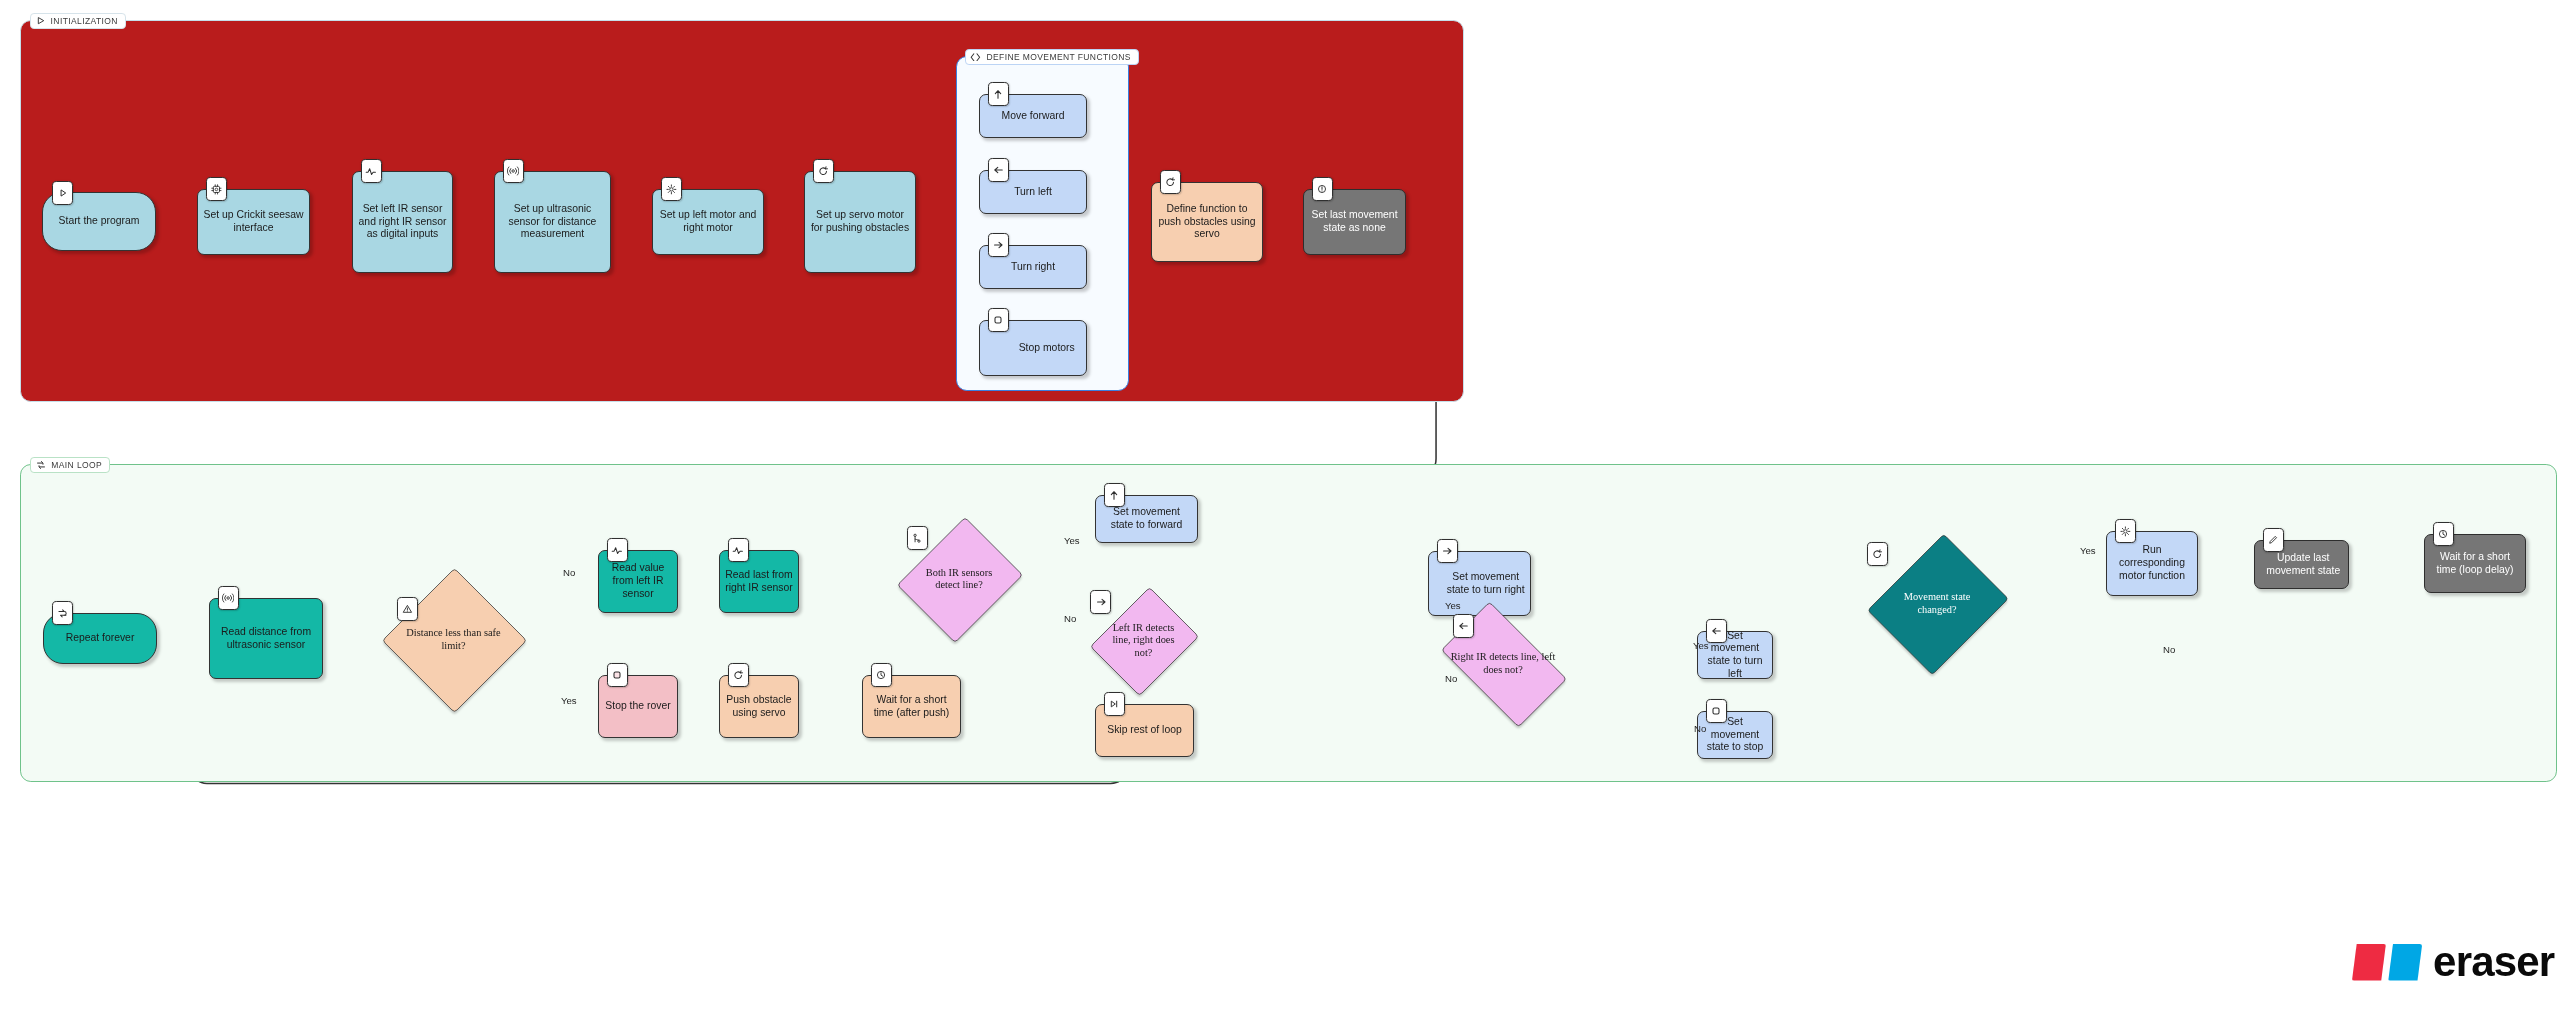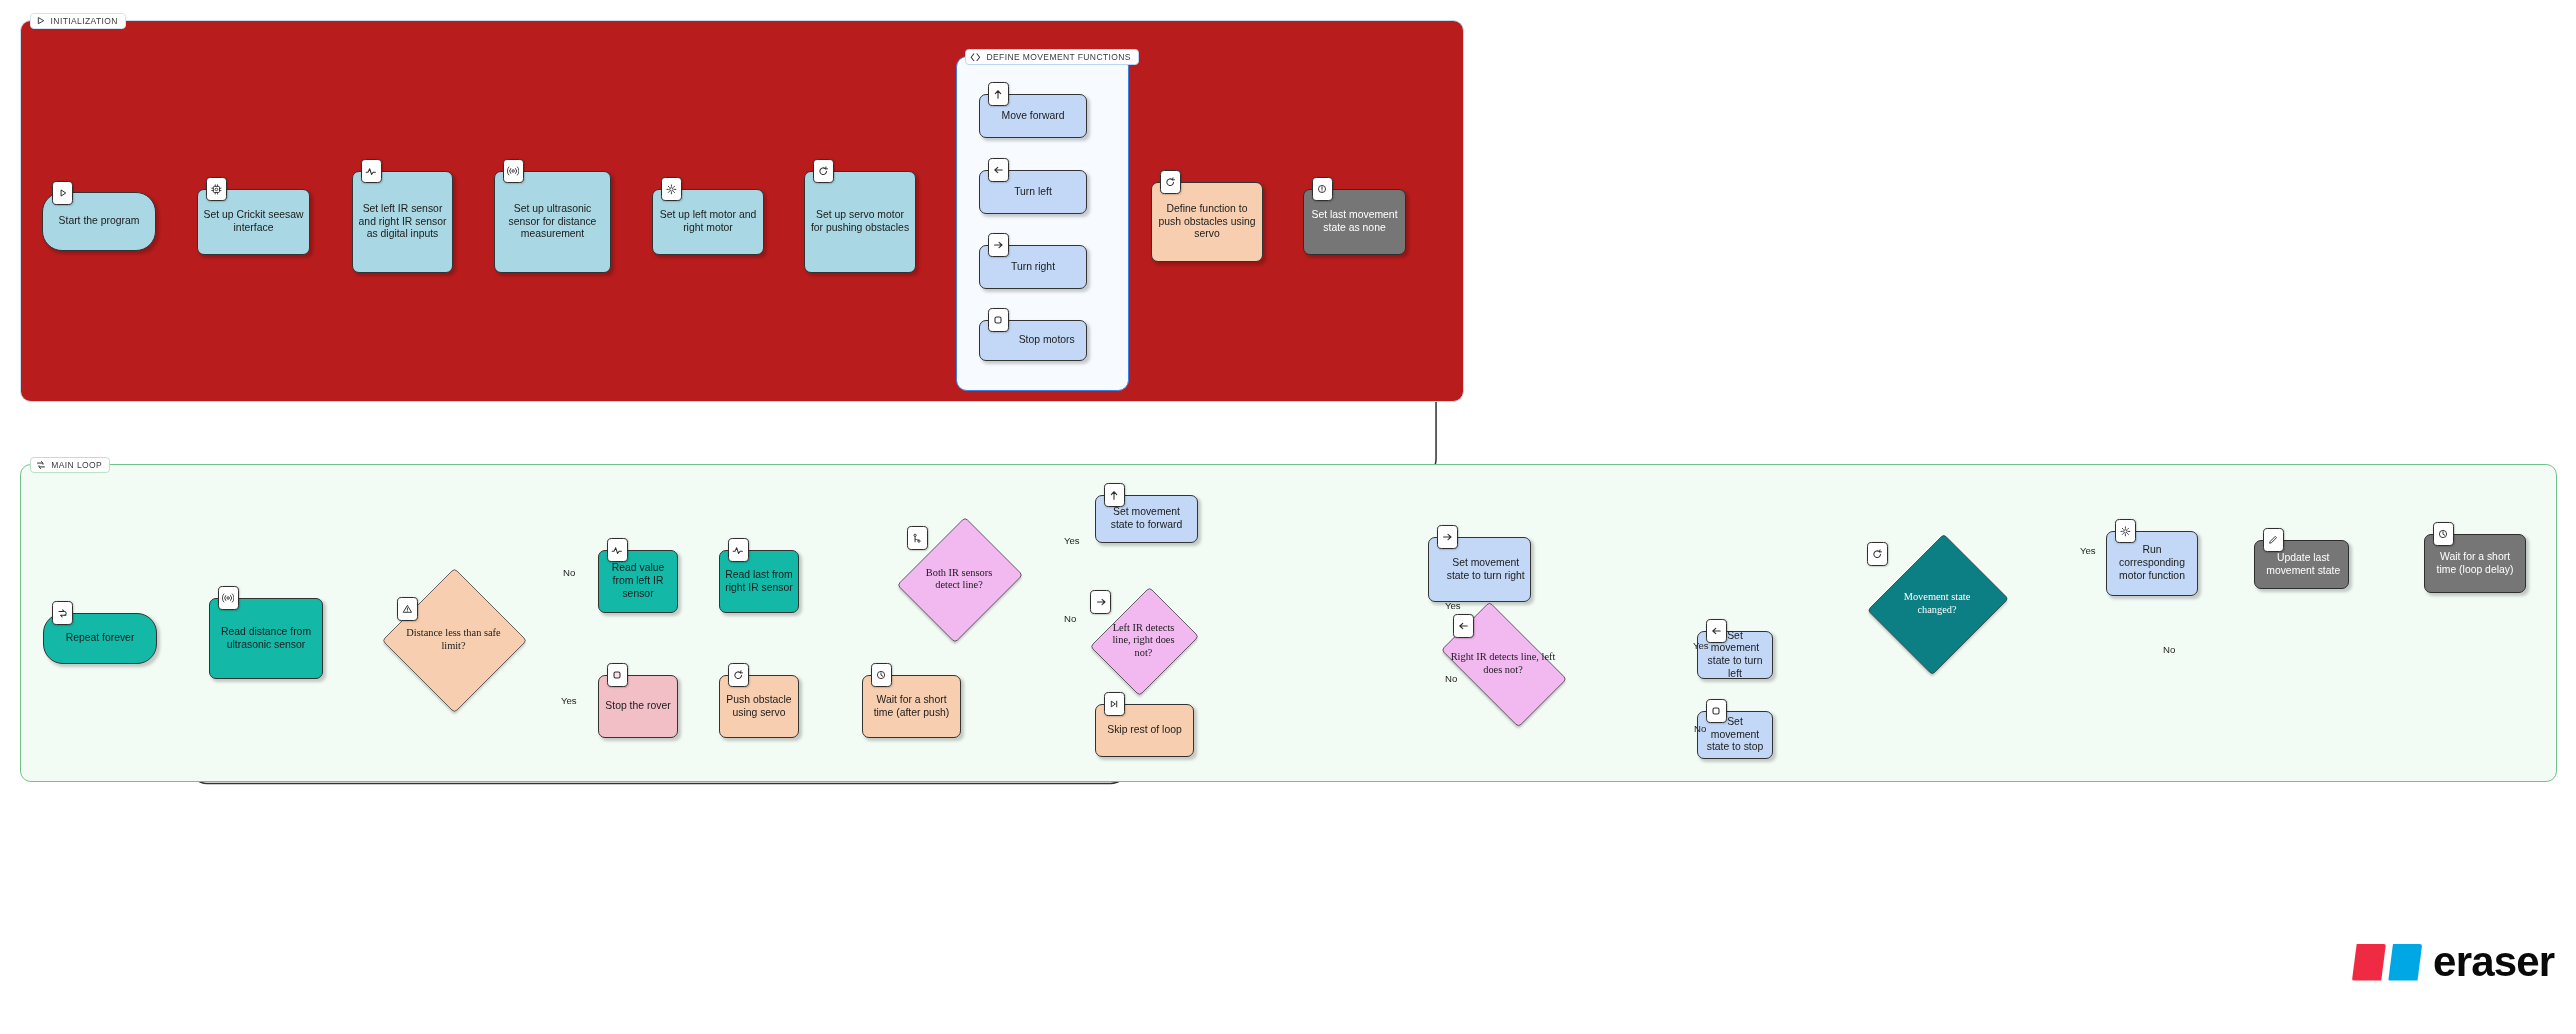--- a/index.html
+++ b/index.html
@@ -270,21 +270,21 @@
 
   <div class="node c-lblue" style="left:979px;top:245px;width:108px;height:44px;">
     <div class="badge" style="left:7.7px;top:-13px;">
       <svg width="10.8" height="10" viewBox="0 0 14 13">
         <path d="M2,6.5 H11.5 M7.8,3 L11.7,6.5 L7.8,10" fill="none" stroke="#2f2f2f" stroke-width="1.4" stroke-linecap="round" stroke-linejoin="round"></path>
       </svg>
     </div>
     <span class="lbl">Turn right</span>
   </div>
 
-  <div class="node c-lblue" style="left:979px;top:320px;width:108px;height:41px;padding-left:32px;">
+  <div class="node c-lblue" style="left:979px;top:320px;width:108px;height:56px;padding-left:32px;">
     <div class="badge" style="left:7.7px;top:-13px;">
       <svg width="10" height="10" viewBox="0 0 13 13">
         <rect x="2.6" y="2.6" width="7.8" height="7.8" rx="2" fill="none" stroke="#2f2f2f" stroke-width="1.4"></rect>
       </svg>
     </div>
     <span class="lbl">Stop motors</span>
   </div>
 
   <div class="node c-orange" style="left:1151px;top:182px;width:112px;height:80px;">
     <div class="badge" style="left:7.7px;top:-13px;">
@@ -419,21 +419,21 @@
   <div class="node c-orange" style="left:1095px;top:704px;width:99px;height:53px;">
     <div class="badge" style="left:7.7px;top:-13px;">
       <svg width="10" height="10" viewBox="0 0 13 13">
         <path d="M3,2.8 L8.2,6.5 L3,10.2 Z" fill="none" stroke="#2f2f2f" stroke-width="1.25" stroke-linejoin="round"></path>
         <path d="M10,2.8 V10.2" stroke="#2f2f2f" stroke-width="1.3" stroke-linecap="round"></path>
       </svg>
     </div>
     <span class="lbl">Skip rest of loop</span>
   </div>
 
-  <div class="node c-lblue" style="left:1428px;top:537px;width:103px;height:65px;padding-left:17px;">
+  <div class="node c-lblue" style="left:1428px;top:551px;width:103px;height:65px;padding-left:17px;">
     <div class="badge" style="left:7.7px;top:-13px;">
       <svg width="10.8" height="10" viewBox="0 0 14 13">
         <path d="M2,6.5 H11.5 M7.8,3 L11.7,6.5 L7.8,10" fill="none" stroke="#2f2f2f" stroke-width="1.4" stroke-linecap="round" stroke-linejoin="round"></path>
       </svg>
     </div>
     <span class="lbl">Set movement state to turn right</span>
   </div>
 
   <div class="dia c-magenta" style="left:1428px;top:617px;width:150px;height:93px;">
     <div class="shape" style="transform:rotate(45deg) scale(.72);"></div>

